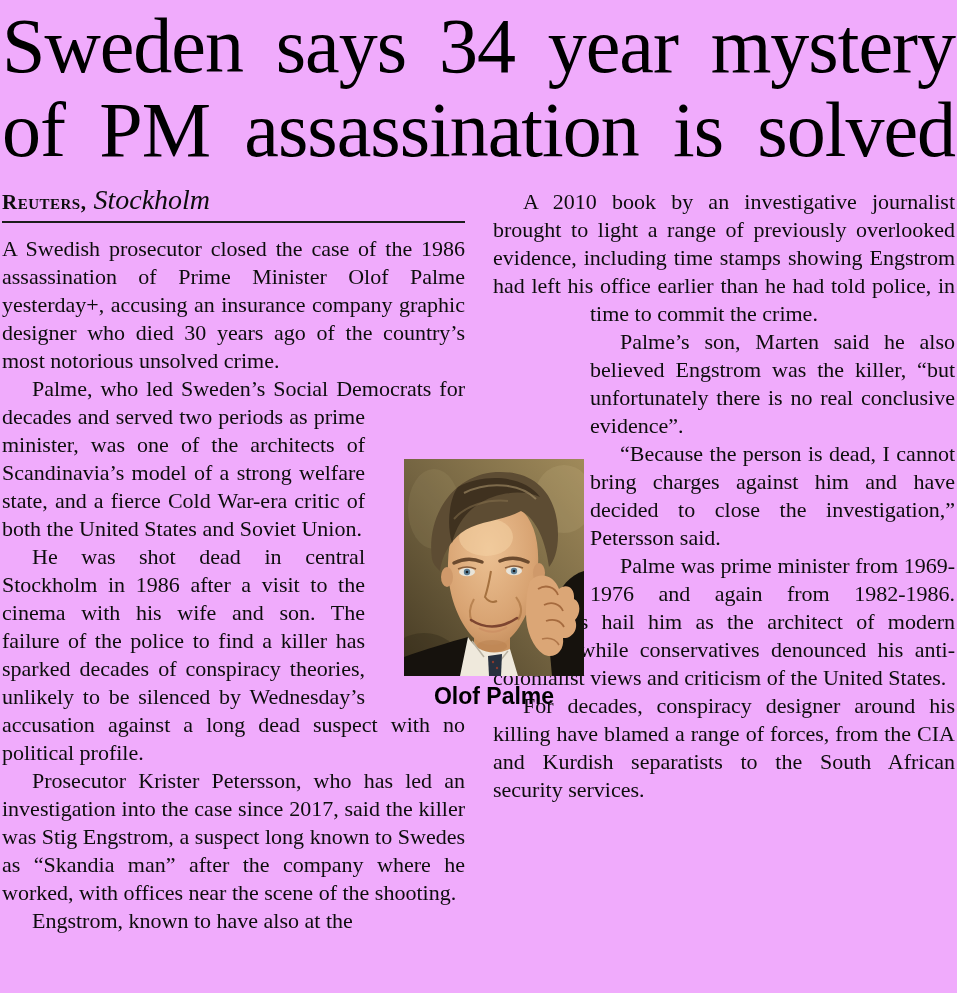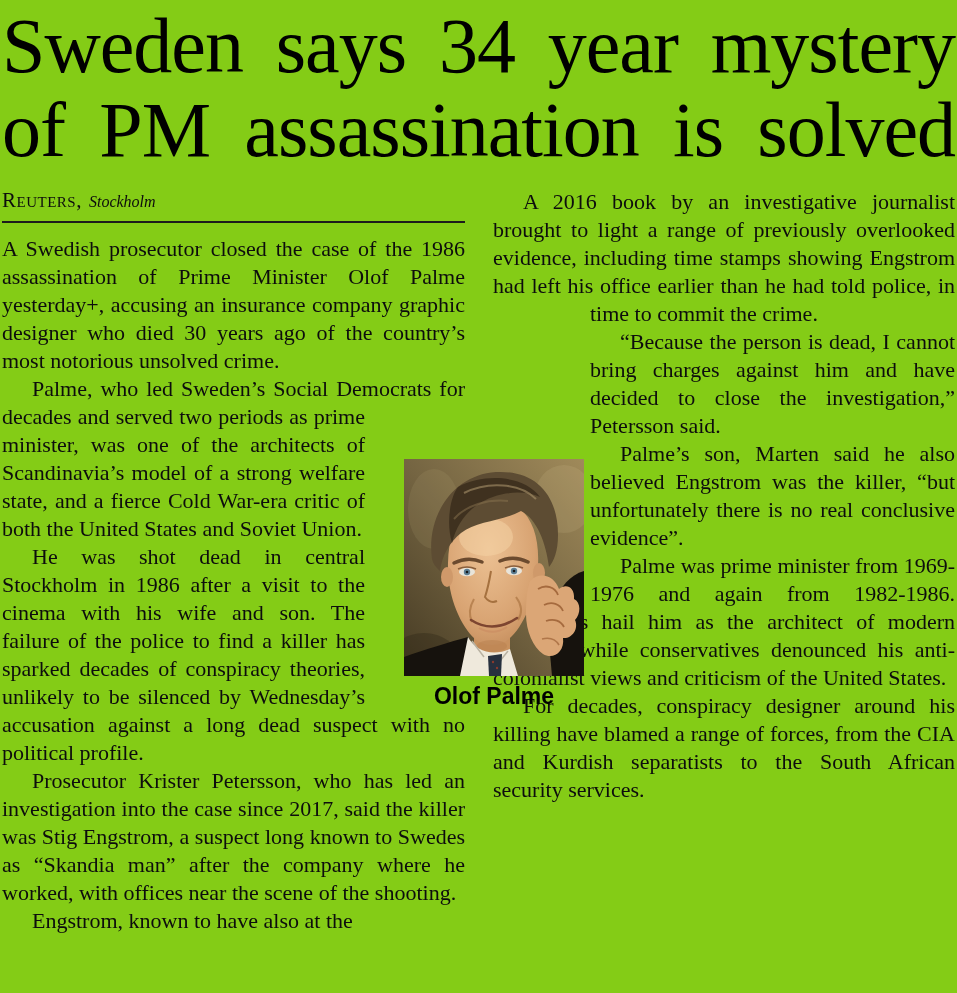--- a/index.html
+++ b/index.html
@@ -3,21 +3,21 @@
 <meta charset="utf-8">
 <style>
   html, body { margin: 0; padding: 0; }
   body {
     width: 957px; height: 993px;
     background: #ffffff;
     overflow: hidden;
     font-family: "Liberation Serif", serif;
     color: #0d0d0d;
   }
-  .page { position: relative; width: 957px; height: 993px; background: #84cc16; }
+  .page { position: relative; width: 957px; height: 993px; background: #f0abfc; }
 
   
   .headline {
     position: absolute; top: 4px; left: 2px; width: 953px;
     font-size: 78px; line-height: 84px; letter-spacing: -1px;
     color: #000; font-weight: 400;
   }
   .headline-line {
     white-space: nowrap;
     text-align: justify;
@@ -33,23 +33,23 @@
   }
   .col-left  { left: 2px;   width: 463px; }
   .col-right { left: 493px; width: 462px; }
 
   .para { margin: 0; padding: 0; }
   .para.indent { text-indent: 30px; }
 
   
   .byline { font-size: 21px; line-height: 24px; white-space: nowrap; text-align: left; }
   .byline .agency {
-    font-weight: normal; font-variant: small-caps; letter-spacing: 0.5px;
+    font-weight: bold; font-variant: small-caps; letter-spacing: 0.5px;
   }
-  .byline .location { font-style: italic; font-size: 16px; margin-left: 7px; }
+  .byline .location { font-style: italic; font-size: 28px; margin-left: 7px; }
   .rule { border-top: 2px solid #1c1c1c; margin: 7px 0 12px 0; }
 
   
   .cutout { display: block; }
   .cutout-right {
     float: right; width: 100px; height: 336px;
     shape-outside: inset(28px 0 0 0);
   }
   .cutout-left {
     float: left; width: 97px; height: 420px;
@@ -87,25 +87,25 @@
 
     <p class="para indent"><span>He was shot dead in central Stockholm in 1986 after a visit to the cinema with his wife and son. The failure of the police to find a killer has sparked decades of conspiracy theories, unlikely to be silenced by Wednesday’s accusation against a long dead suspect with no political profile.</span></p>
 
     <p class="para indent"><span>Prosecutor Krister Petersson, who has led an investigation into the case since 2017, said the killer was Stig Engstrom, a suspect long known to Swedes as “Skandia man” after the company where he worked, with offices near the scene of the shooting.</span></p>
 
     <p class="para indent"><span>Engstrom, known to have also at the</span></p>
   </section>
 
   <section class="col col-right">
 
-    <p class="para indent"><span class="cutout cutout-left"></span><span>A 2016 book by an investigative journalist brought to light a range of previously overlooked evidence, including time stamps showing Engstrom had left his office earlier than he had told police, in time to commit the crime.</span></p>
+    <p class="para indent"><span class="cutout cutout-left"></span><span>A 2010 book by an investigative journalist brought to light a range of previously overlooked evidence, including time stamps showing Engstrom had left his office earlier than he had told police, in time to commit the crime.</span></p>
+
+    <p class="para indent"><span>Palme’s son, Marten said he also believed Engstrom was the killer, “but unfortunately there is no real conclusive evidence”.</span></p>
 
     <p class="para indent"><span>“Because the person is dead, I cannot bring charges against him and have decided to close the investigation,” Petersson said.</span></p>
-
-    <p class="para indent"><span>Palme’s son, Marten said he also believed Engstrom was the killer, “but unfortunately there is no real conclusive evidence”.</span></p>
 
     <p class="para indent"><span>Palme was prime minister from 1969-1976 and again from 1982-1986. Supporters hail him as the architect of modern Sweden, while conservatives denounced his anti-colonialist views and criticism of the United States.</span></p>
 
     <p class="para indent"><span>For decades, conspiracy designer around his killing have blamed a range of forces, from the CIA and Kurdish separatists to the South African security services.</span></p>
   </section>
 
   <figure class="photo">
     <svg viewBox="0 0 180 217" xmlns="http://www.w3.org/2000/svg" role="img" aria-label="portrait">
       <defs>
         <linearGradient id="bgGrad" x1="0" y1="1" x2="1" y2="0">

